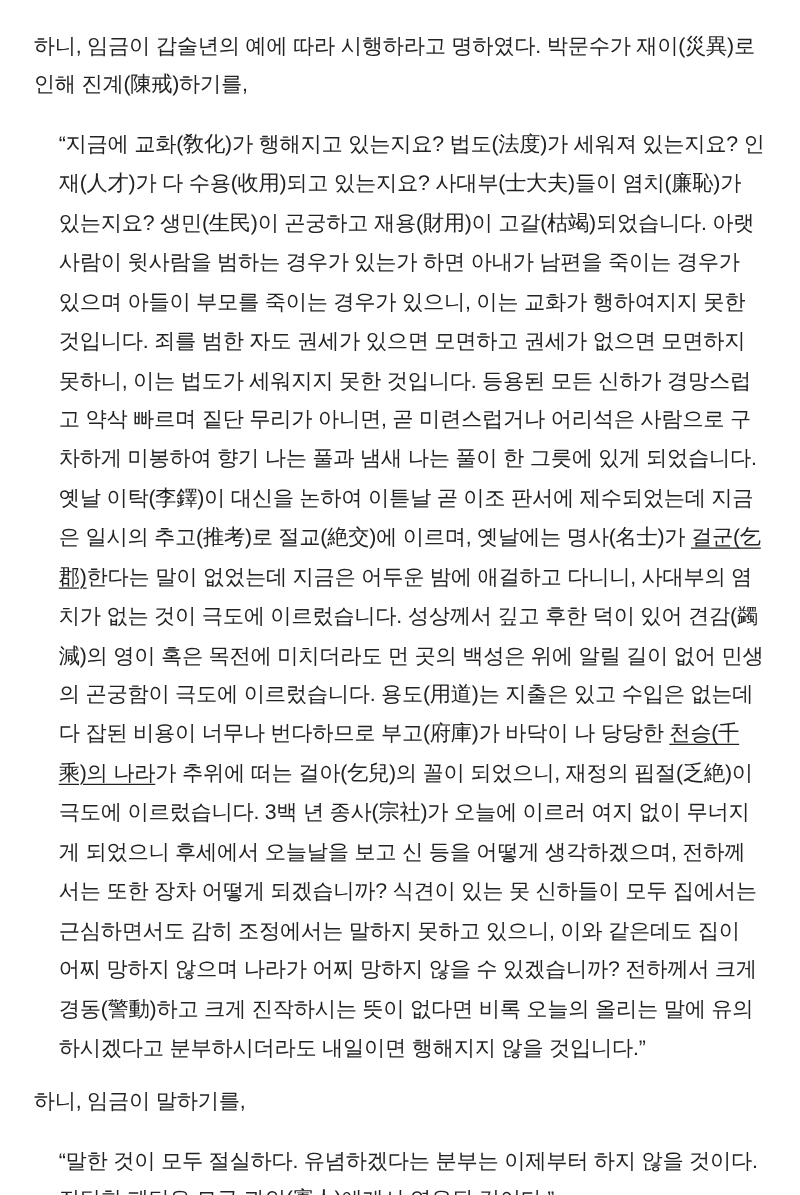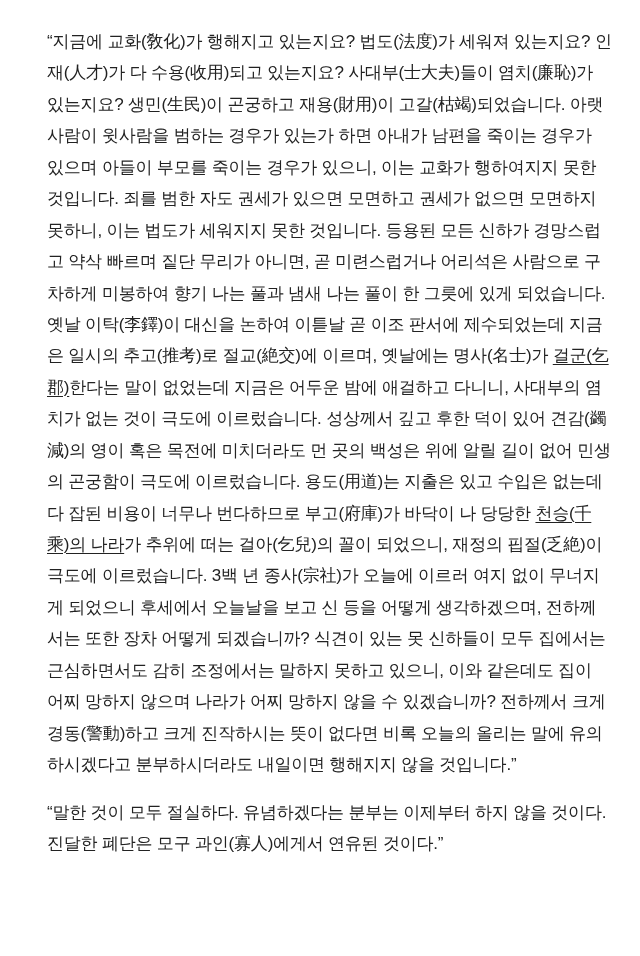--- a/index.html
+++ b/index.html
@@ -36,19 +36,21 @@
     text-underline-offset: 3px;
     text-decoration-thickness: 1px;
     cursor: pointer;
   }
 </style>
 </head>
 <body>
 
 <main class="doc">
 
+  <p>하니, 임금이 갑술년의 예에 따라 시행하라고 명하였다. 박문수가 재이(災異)로 인해 진계(陳戒)하기를,</p>
 
   <blockquote><span>“지금에 교화(敎化)가 행해지고 있는지요? 법도(法度)가 세워져 있는지요? 인재(人才)가 다 수용(收用)되고 있는지요? 사대부(士大夫)들이 염치(廉恥)가 있는지요? 생민(生民)이 곤궁하고 재용(財用)이 고갈(枯竭)되었습니다. 아랫사람이 윗사람을 범하는 경우가 있는가 하면 아내가 남편을 죽이는 경우가 있으며 아들이 부모를 죽이는 경우가 있으니, 이는 교화가 행하여지지 못한 것입니다. 죄를 범한 자도 권세가 있으면 모면하고 권세가 없으면 모면하지 못하니, 이는 법도가 세워지지 못한 것입니다. 등용된 모든 신하가 경망스럽고 약삭 빠르며 짙단 무리가 아니면, 곧 미련스럽거나 어리석은 사람으로 구차하게 미봉하여 향기 나는 풀과 냄새 나는 풀이 한 그릇에 있게 되었습니다. 옛날 이탁(李鐸)이 대신을 논하여 이튿날 곧 이조 판서에 제수되었는데 지금은 일시의 추고(推考)로 절교(絶交)에 이르며, 옛날에는 명사(名士)가 </span><a class="term-link">걸군(乞郡)</a><span>한다는 말이 없었는데 지금은 어두운 밤에 애걸하고 다니니, 사대부의 염치가 없는 것이 극도에 이르렀습니다. 성상께서 깊고 후한 덕이 있어 견감(蠲減)의 영이 혹은 목전에 미치더라도 먼 곳의 백성은 위에 알릴 길이 없어 민생의 곤궁함이 극도에 이르렀습니다. 용도(用道)는 지출은 있고 수입은 없는데다 잡된 비용이 너무나 번다하므로 부고(府庫)가 바닥이 나 당당한 </span><a class="term-link">천승(千乘)의 나라</a><span>가 추위에 떠는 걸아(乞兒)의 꼴이 되었으니, 재정의 핍절(乏絶)이 극도에 이르렀습니다. 3백 년 종사(宗社)가 오늘에 이르러 여지 없이 무너지게 되었으니 후세에서 오늘날을 보고 신 등을 어떻게 생각하겠으며, 전하께서는 또한 장차 어떻게 되겠습니까? 식견이 있는 못 신하들이 모두 집에서는 근심하면서도 감히 조정에서는 말하지 못하고 있으니, 이와 같은데도 집이 어찌 망하지 않으며 나라가 어찌 망하지 않을 수 있겠습니까? 전하께서 크게 경동(警動)하고 크게 진작하시는 뜻이 없다면 비록 오늘의 올리는 말에 유의하시겠다고 분부하시더라도 내일이면 행해지지 않을 것입니다.”</span></blockquote>
 
+  <p>하니, 임금이 말하기를,</p>
 
   <blockquote><span>“말한 것이 모두 절실하다. 유념하겠다는 분부는 이제부터 하지 않을 것이다. 진달한 폐단은 모구 과인(寡人)에게서 연유된 것이다.”</span></blockquote>
 
 </main>
 
 </body></html>

